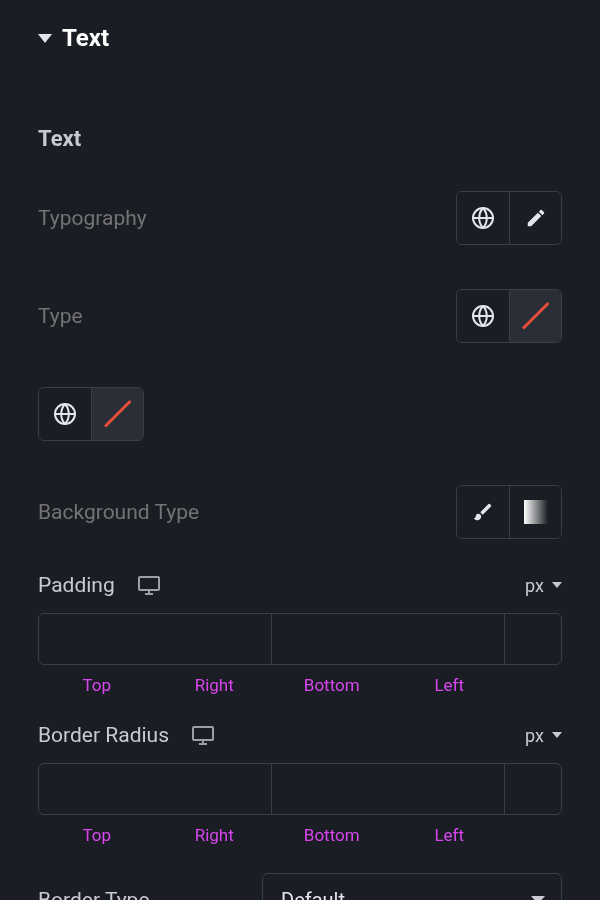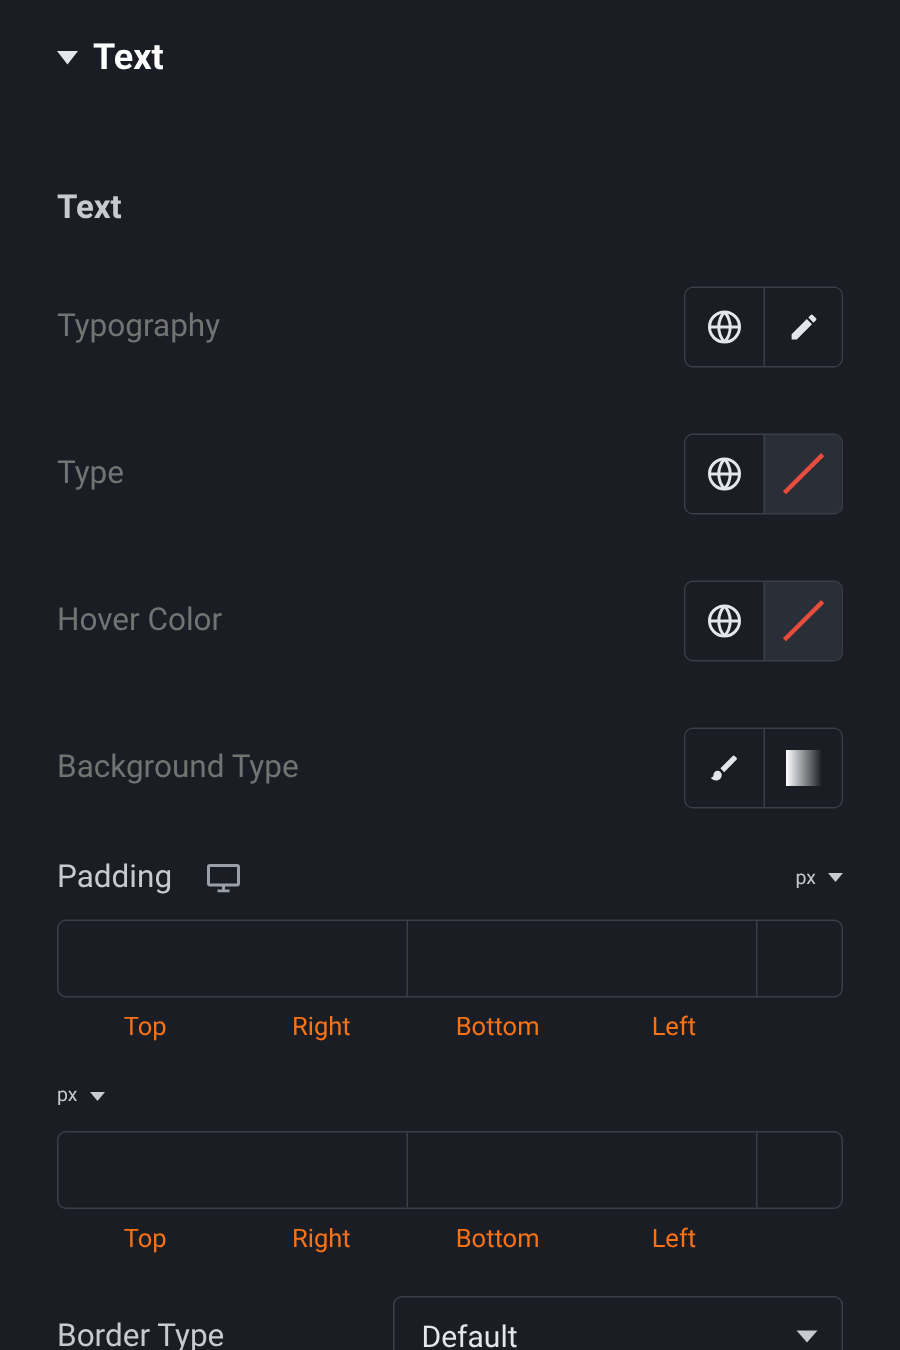--- a/index.html
+++ b/index.html
@@ -119,21 +119,21 @@
   .icon-device {
     width: 24px; height: 20px;
     fill: none;
     stroke: #9aa0aa;
     stroke-width: 2;
   }
   .unit-toggle {
     display: flex;
     align-items: center;
     gap: 8px;
-    font-size: 13px;
+    font-size: 18px;
     color: #c7cad1;
     cursor: pointer;
   }
   .unit-toggle .chev {
     width: 0; height: 0;
     border-left: 5px solid transparent;
     border-right: 5px solid transparent;
     border-top: 6px solid #c7cad1;
   }
   .dim-inputs {
@@ -154,21 +154,21 @@
     outline: none;
   }
   .dim-labels {
     display: flex;
     margin-top: 10px;
   }
   .dim-sublabel {
     flex: 1;
     text-align: center;
     font-size: 17px;
-    color: #f97316;
+    color: #d946ef;
   }
   .dim-spacer { width: 54px; }
   .select-row {
     display: flex;
     align-items: center;
     justify-content: space-between;
     margin-top: 16px;
   }
   .select-label {
     font-size: 21px;
@@ -239,21 +239,20 @@
           <path d="M12 2a15 15 0 0 1 0 20M12 2a15 15 0 0 0 0 20"></path>
         </svg>
       </button>
       <button class="btn dark">
         <span class="slash-box"></span>
       </button>
     </div>
   </div>
 
   <div class="row">
-    <span class="row-label">Hover Color</span>
     <div class="btn-group">
       <button class="btn">
         <svg class="icon-globe" viewBox="0 0 24 24">
           <circle cx="12" cy="12" r="10"></circle>
             <line x1="2" y1="12" x2="22" y2="12"></line>
           <path d="M12 2a15 15 0 0 1 0 20M12 2a15 15 0 0 0 0 20"></path>
         </svg>
       </button>
       <button class="btn dark">
         <span class="slash-box"></span>
@@ -300,20 +299,28 @@
       <span class="dim-sublabel">Top</span>
       <span class="dim-sublabel">Right</span>
       <span class="dim-sublabel">Bottom</span>
       <span class="dim-sublabel">Left</span>
       <span class="dim-spacer"></span>
     </div>
   </div>
 
   <div class="dim-section">
     <div class="dim-header">
+      <div class="dim-left">
+        <span class="dim-label">Border Radius</span>
+        <svg class="icon-device" viewBox="0 0 24 20">
+          <rect x="2" y="2" width="20" height="13" rx="1"></rect>
+            <line x1="8" y1="19" x2="16" y2="19"></line>
+            <line x1="12" y1="15" x2="12" y2="19"></line>
+        </svg>
+      </div>
       <div class="unit-toggle">
         <span>px</span>
         <span class="chev"></span>
       </div>
     </div>
     <div class="dim-inputs">
       <input class="dim-input" style="">
       <input class="dim-input" style="">
       <input class="dim-input" style="">
 

